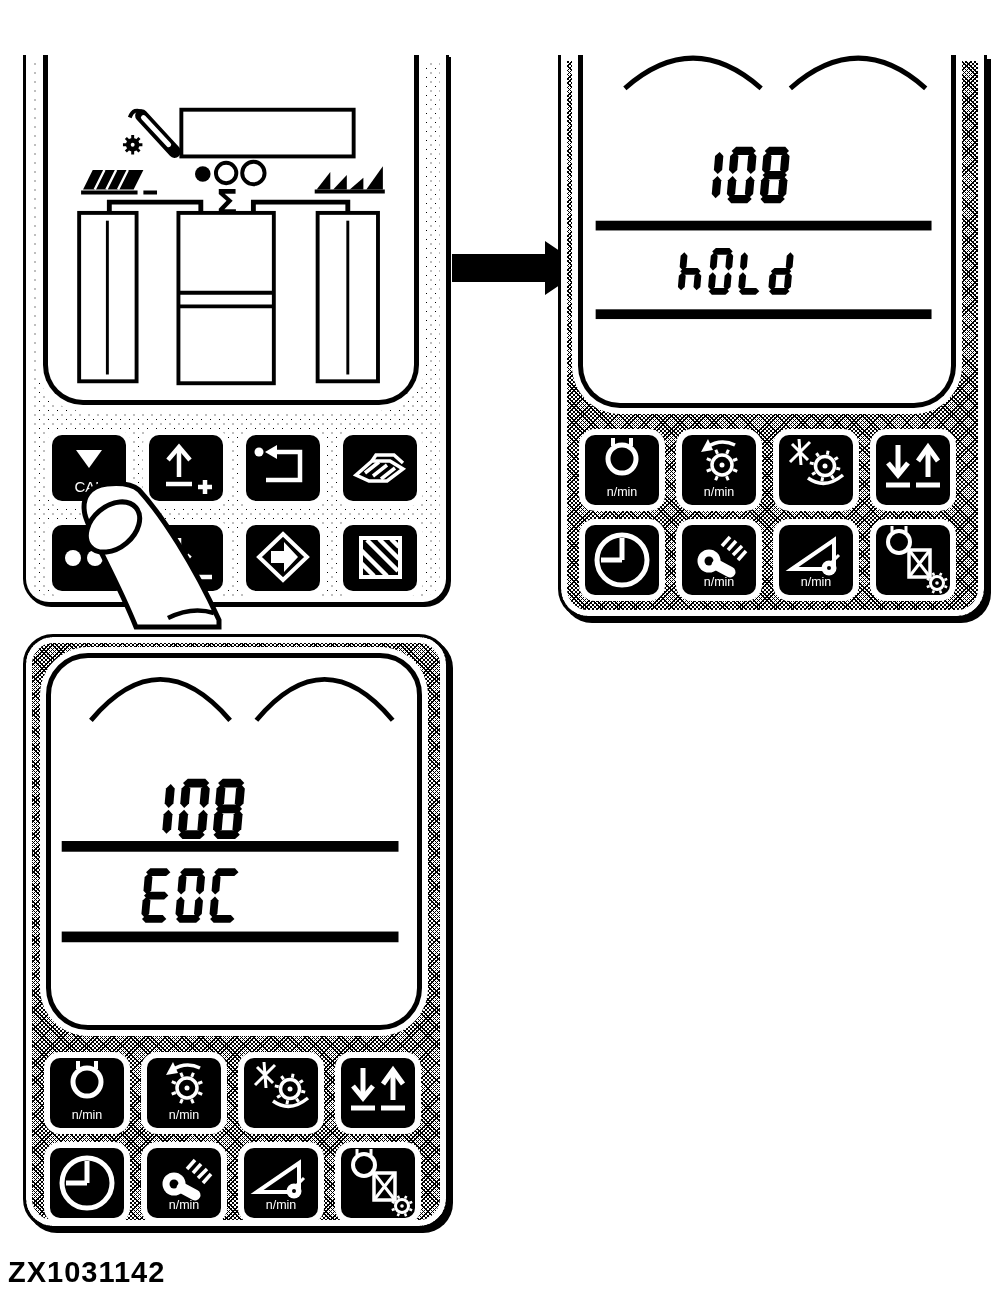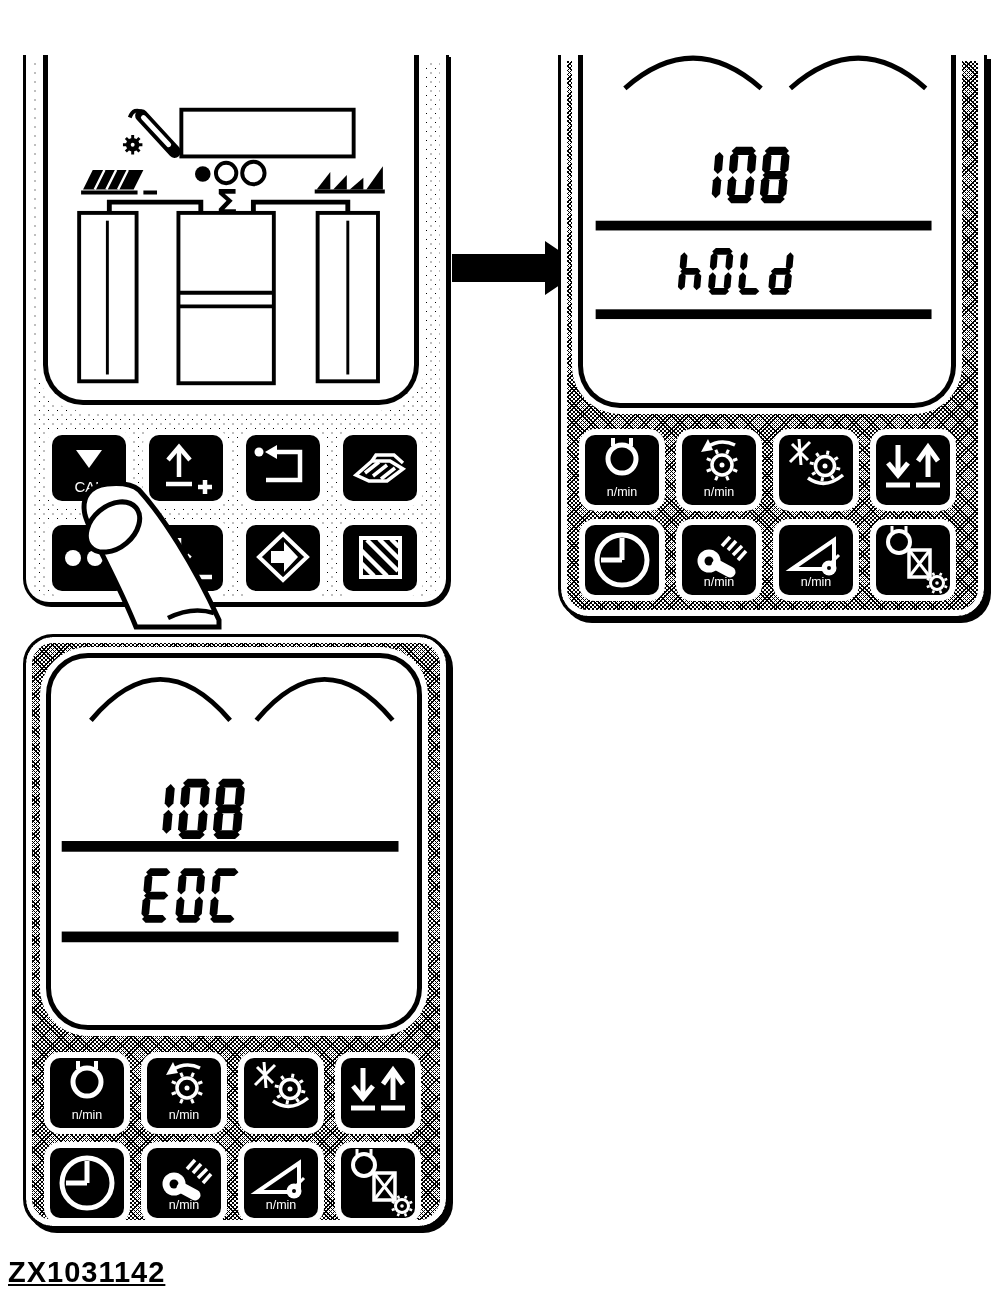--- a/index.html
+++ b/index.html
@@ -14,21 +14,21 @@
     background-image:repeating-linear-gradient(45deg,#000 0 1px,transparent 1px 3px),
                      repeating-linear-gradient(135deg,#000 0 1px,transparent 1px 3px);}
   .display{position:absolute;box-sizing:border-box;background:#fff;}
   .pad{position:absolute;inset:0;}
   .key{position:absolute;background:#000;border-radius:10px;box-shadow:0 0 0 6px #fff;}
   .key svg{display:block;width:100%;height:100%;}
   .klabel{fill:#fff;text-anchor:middle;font-family:"Liberation Sans",sans-serif;}
   .display svg{display:block;width:100%;height:100%;}
   svg text{font-family:"DejaVu Sans","Liberation Sans",sans-serif;}
   #caption{position:absolute;left:8px;top:1256px;font-size:29px;font-weight:bold;
-           letter-spacing:1px;color:#000;text-decoration:underline;}
+           letter-spacing:1px;color:#000;}
   #finger{position:absolute;left:40px;top:455px;width:260px;height:178px;z-index:5;}
   #arrow{position:absolute;left:452px;top:238px;width:134px;height:60px;}
 </style>
 </head>
 <body>
 
 <div class="panel stipple" id="panel-setup" style="left:23px;top:55px;width:426px;height:550px;border:3px solid #000;border-top:none;
             border-radius:0 0 26px 26px;box-shadow:inset 0 0 0 6px #fff,2px 2px 0 0 #000;">
   <div class="display" style="left:17px;top:0;width:376px;height:350px;border:5px solid #000;border-top:none;
               border-radius:0 0 40px 40px;box-shadow:0 0 0 6px #fff;">

